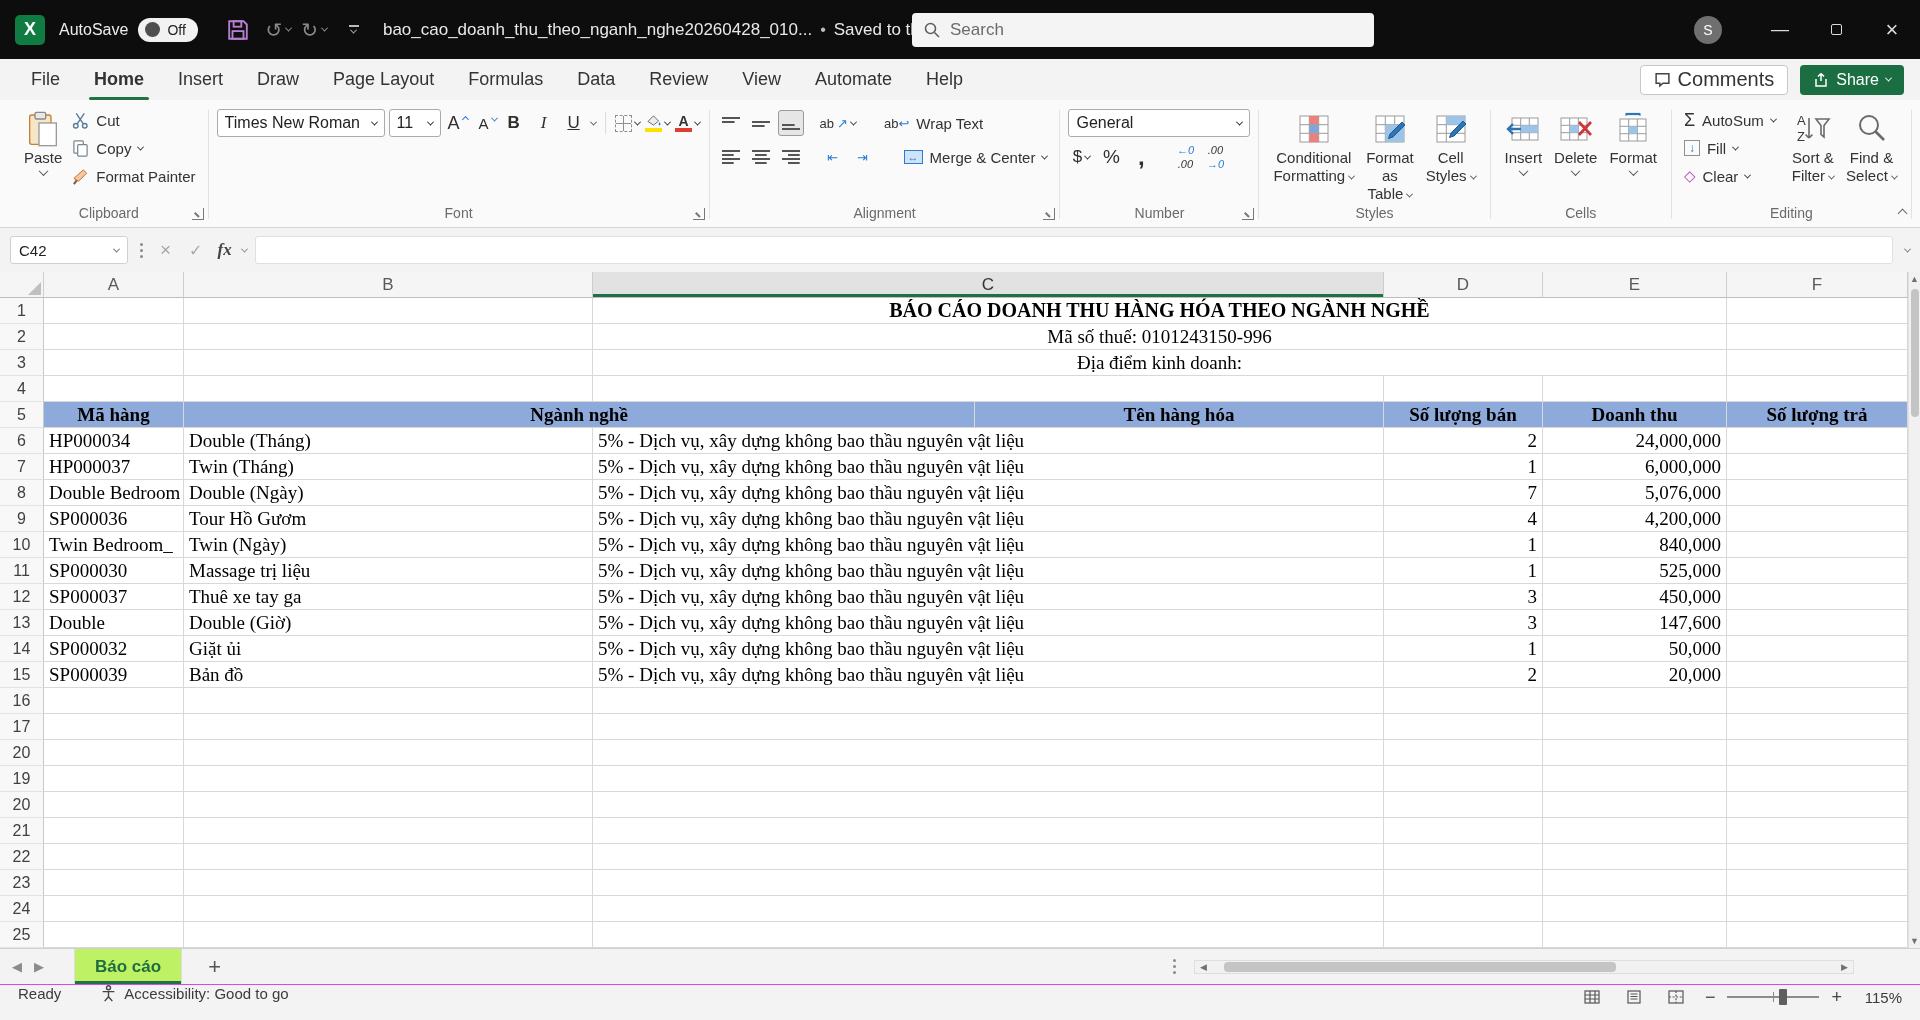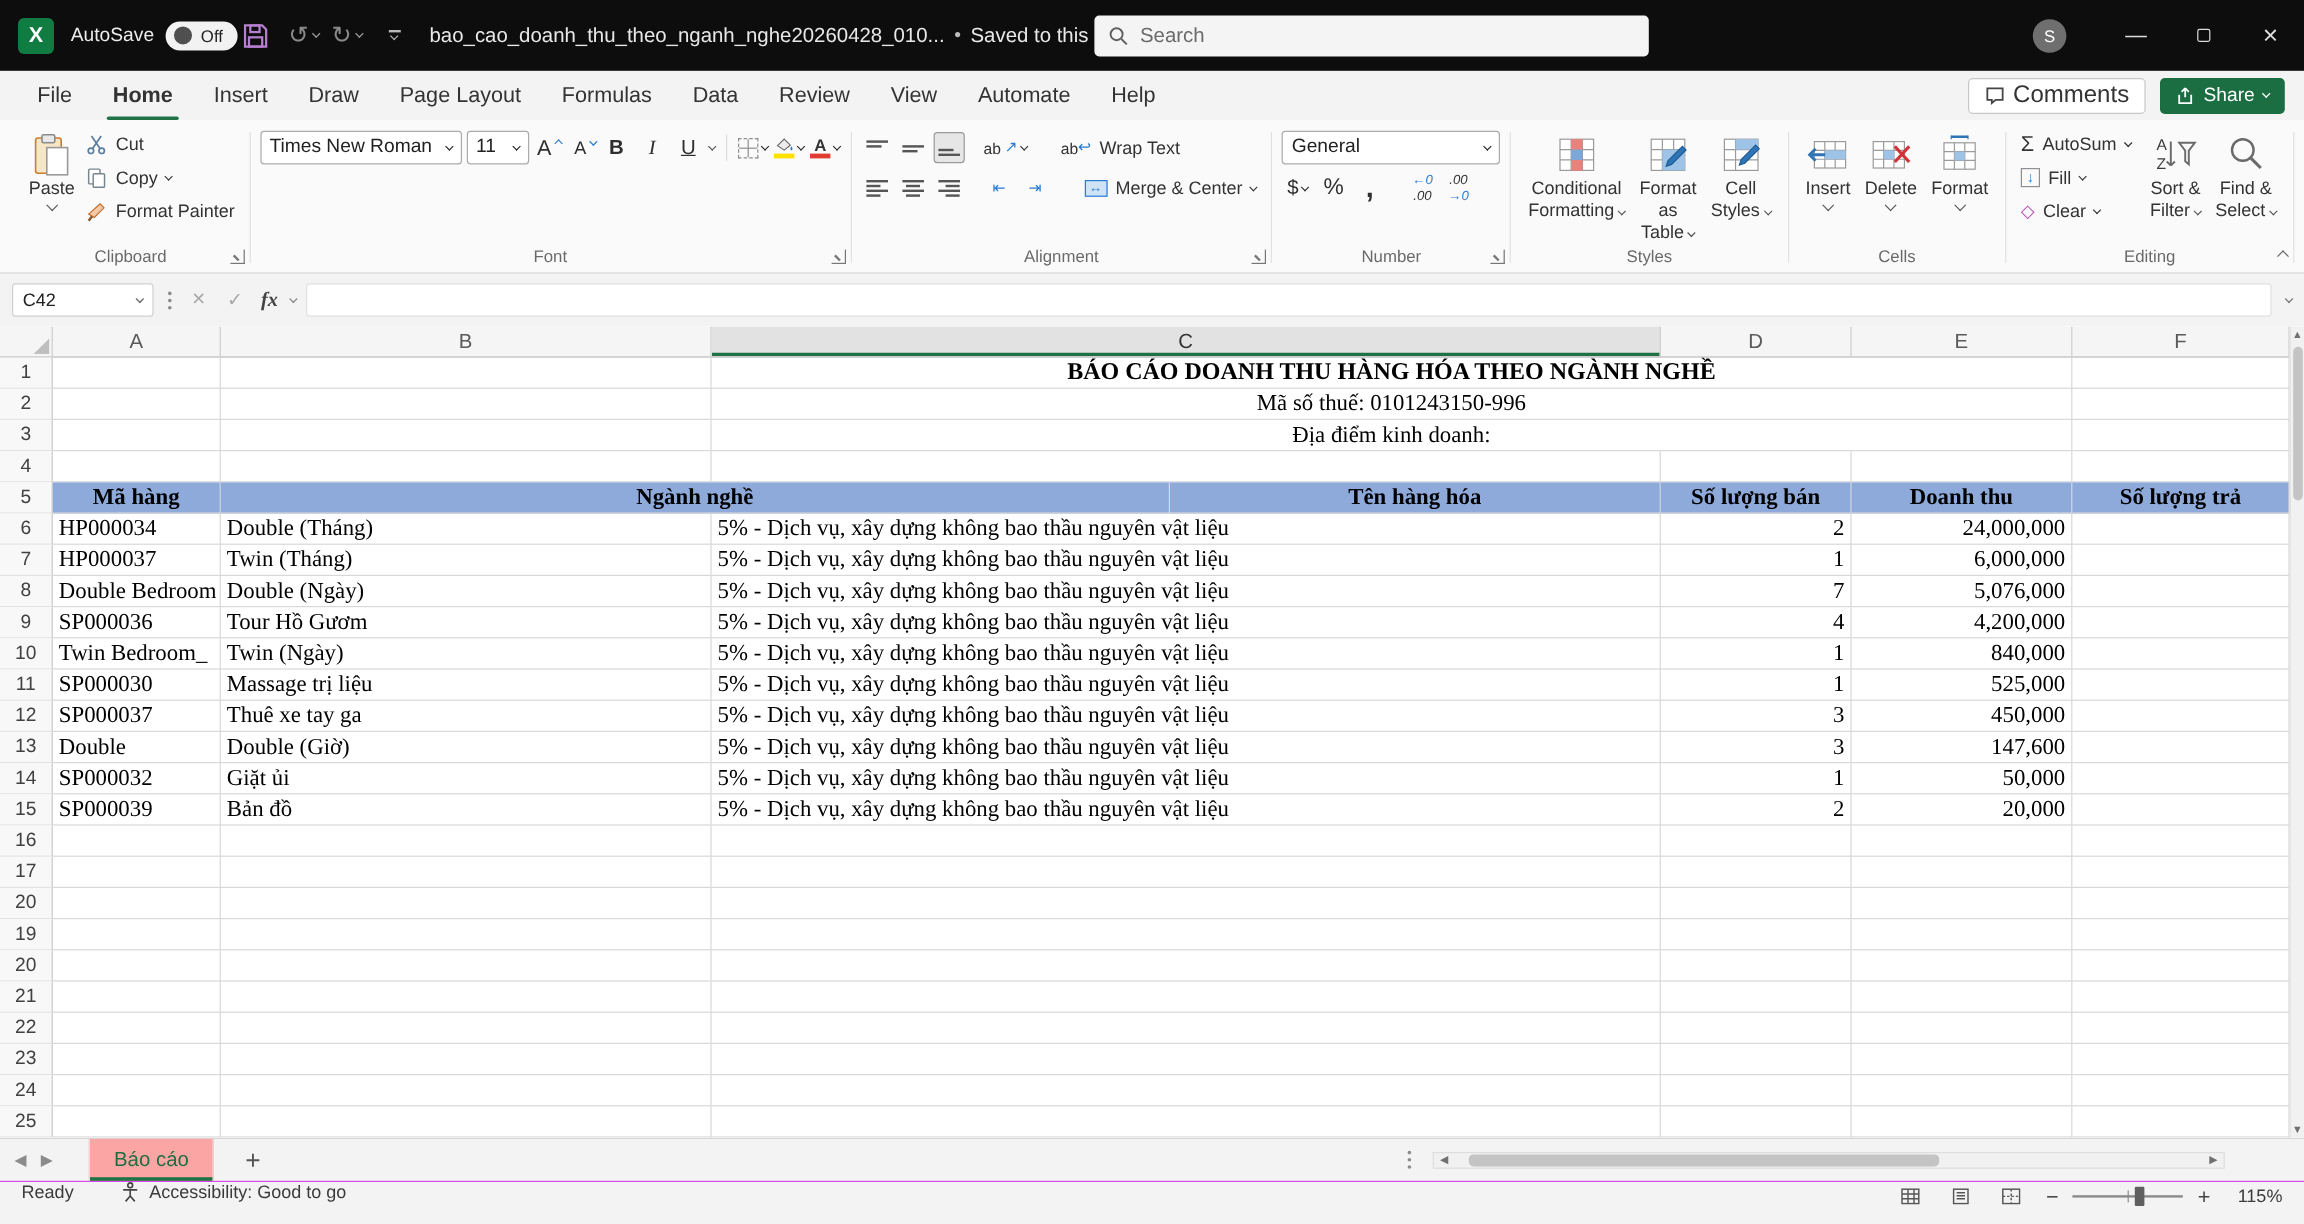--- a/index.html
+++ b/index.html
@@ -5,21 +5,21 @@
 *{margin:0;padding:0;box-sizing:border-box}
 html,body{width:1920px;height:1020px;overflow:hidden}
 body{font-family:"Liberation Sans","DejaVu Sans",sans-serif;background:#f3f3f3}
 .screen{width:1920px;height:1020px;display:flex;flex-direction:column}
 
 
 .titlebar{height:59px;background:#0d0d0d;color:#ececec;display:flex;align-items:center;position:relative;flex:0 0 auto}
 .xlogo{width:30px;height:30px;margin:0 14px 0 15px;background:#107c41;border-radius:5px;display:flex;align-items:center;justify-content:center}
 .xlogo span{color:#fff;font-weight:700;font-size:18px}
 .as-label{font-size:16px;margin-right:10px}
-.toggle{width:60px;height:24px;background:#f2f2f2;border-radius:12px;display:flex;align-items:center;padding:0 7px;gap:7px;margin-right:4px}
+.toggle{width:60px;height:24px;background:#f2f2f2;border-radius:12px;display:flex;align-items:center;padding:0 7px;gap:7px;margin-right:29px}
 .toggle .knob{width:15px;height:15px;border-radius:50%;background:#4f4f4f}
 .toggle .tog-txt{color:#222;font-size:14px}
 .tb-ico{font-size:20px;line-height:20px;color:#b9b9b9;margin:0 2px}
 .tb-ico.dim{color:#8a8a8a}
 .chev{display:inline-block;width:7px;height:7px;border-right:1.6px solid currentColor;border-bottom:1.6px solid currentColor;transform:rotate(45deg) translate(-1px,-1px)}
 .chev.up{transform:rotate(225deg)}
 .chev.tiny{width:5px;height:5px}
 .tb-chev{color:#9a9a9a;margin:0 8px 0 2px}
 .qa-custom{display:inline-flex;flex-direction:column;align-items:center;margin:0 14px;color:#b9b9b9}
 .qa-custom i{display:block;width:10px;height:1.6px;background:#b9b9b9;margin-bottom:2px}
@@ -111,21 +111,21 @@
 .cell.mg{text-align:center}
 .cell.ttl{font-weight:700;font-size:20px}
 .vscroll{position:absolute;top:0;right:0;width:12px;height:100%;background:#f1f1f1;border-left:1px solid #e0e0e0;display:flex;flex-direction:column;align-items:center}
 .vscroll .arr{font-size:9px;color:#707070;line-height:14px}
 .vthumb{width:8px;height:128px;background:#c4c4c4;border-radius:4px;margin-top:3px}
 .vscroll .arr.dn{margin-top:auto}
 
 
 .tabbar{height:36px;background:#f3f3f3;border-top:1px solid #d0d0d0;display:flex;align-items:center;flex:0 0 auto}
 .tnav{color:#8b8b8b;font-size:13px;padding:0 12px}
-.sheettab{height:100%;display:flex;align-items:center;padding:0 20px;background:#fca5a5;border-right:1px solid #ddd;border-left:1px solid #ddd;font-size:17px;font-weight:400;color:#1e6e41;position:relative;margin-left:18px}
+.sheettab{height:100%;display:flex;align-items:center;padding:0 20px;background:#bef264;border-right:1px solid #ddd;border-left:1px solid #ddd;font-size:17px;font-weight:700;color:#1e6e41;position:relative;margin-left:18px}
 .sheettab::after{content:"";position:absolute;left:0;right:0;bottom:0;height:3px;background:#217346}
 .addsheet{font-size:22px;color:#555;margin-left:26px}
 .hscroll{margin-left:auto;display:flex;align-items:center;margin-right:66px}
 .hdots{display:flex;flex-direction:column;gap:3px;margin-right:18px}
 .hdots i{width:3px;height:3px;border-radius:50%;background:#8a8a8a}
 .htrack{width:660px;height:14px;background:#f1f1f1;border:1px solid #dedede;display:flex;align-items:center}
 .htrack .arr{font-size:9px;color:#707070;padding:0 5px}
 .hthumb{width:392px;height:10px;background:#c4c4c4;border-radius:4px;margin-left:12px}
 
 

